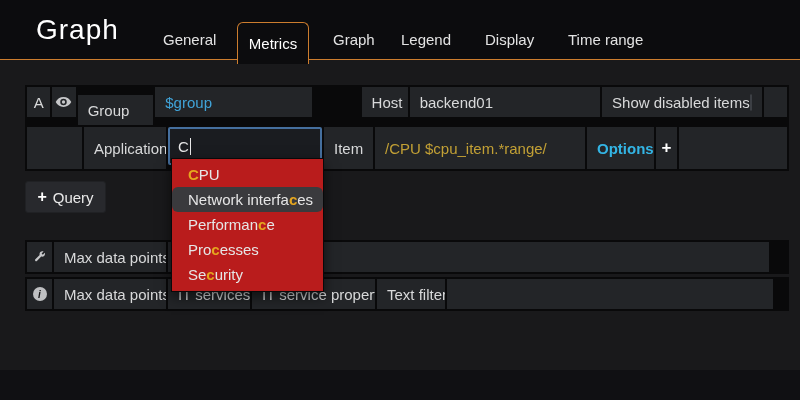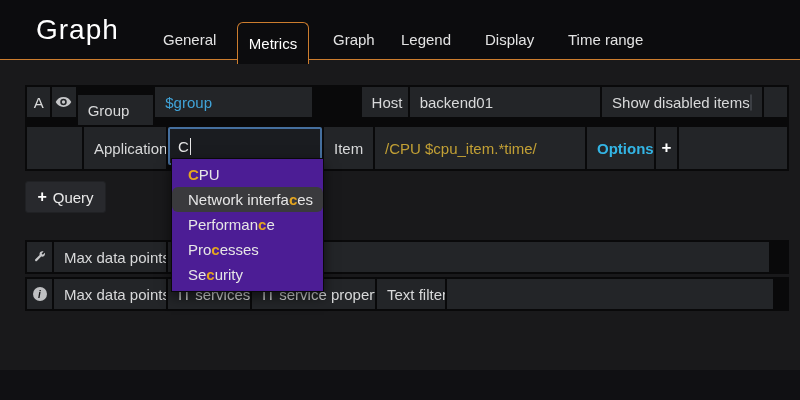--- a/index.html
+++ b/index.html
@@ -48,21 +48,21 @@
   }
   .caret { display:inline-block; width:1px; height:17px; background:#e8e8e8; margin-left:1px; }
   
   .checkbox {
     width:18px; height:17px; border-radius:3px;
     background:#2b2d31; border:1px solid #3c3f44; cursor:pointer;
   }
   
   .dropdown {
     position:absolute; left:171px; top:158px; width:153px; z-index:10;
-    background:#4c1d95; border:1px solid #09090a;
+    background:#b91c1c; border:1px solid #09090a;
     box-shadow:0 5px 12px rgba(0,0,0,0.55);
     padding:3px 0 4px 0;
   }
   .dd-item { height:25px; line-height:25px; padding-left:16px; color:#e6e6e6; cursor:pointer; white-space:nowrap; }
   .dd-item.selected { background:#3a3a3d;border-radius:6px; }
   .dd-match { color:#e5a61f; font-weight:bold; }
   
   .add-query {
     position:absolute; left:25px; top:181px; width:81px; height:32px;
     background:#28292d; border-radius:3px; border:1px solid #202124;
@@ -119,21 +119,21 @@
     </div>
 
     <div class="qrow r2">
       <div class="cell" style="width:55px;"></div>
       <div class="cell" style="width:82px;">Application</div>
       <div class="input-cell" style="width:154px;">
         <span>C</span>
           <span class="caret"></span>
       </div>
       <div class="cell" style="width:49px;">Item</div>
-      <div class="cell gold" style="width:210px;">/CPU $cpu_item.*time/</div>
+      <div class="cell gold" style="width:210px;">/CPU $cpu_item.*range/</div>
       <div class="cell options-btn" style="width:67px;">Options</div>
       <div class="cell plus-btn" style="width:21px;">+</div>
       <div class="cell" style="width:108px;"></div>
     </div>
   </div>
 
   <div class="add-query">
     <span class="plus">+</span>
     <span>Query</span>
   </div>

